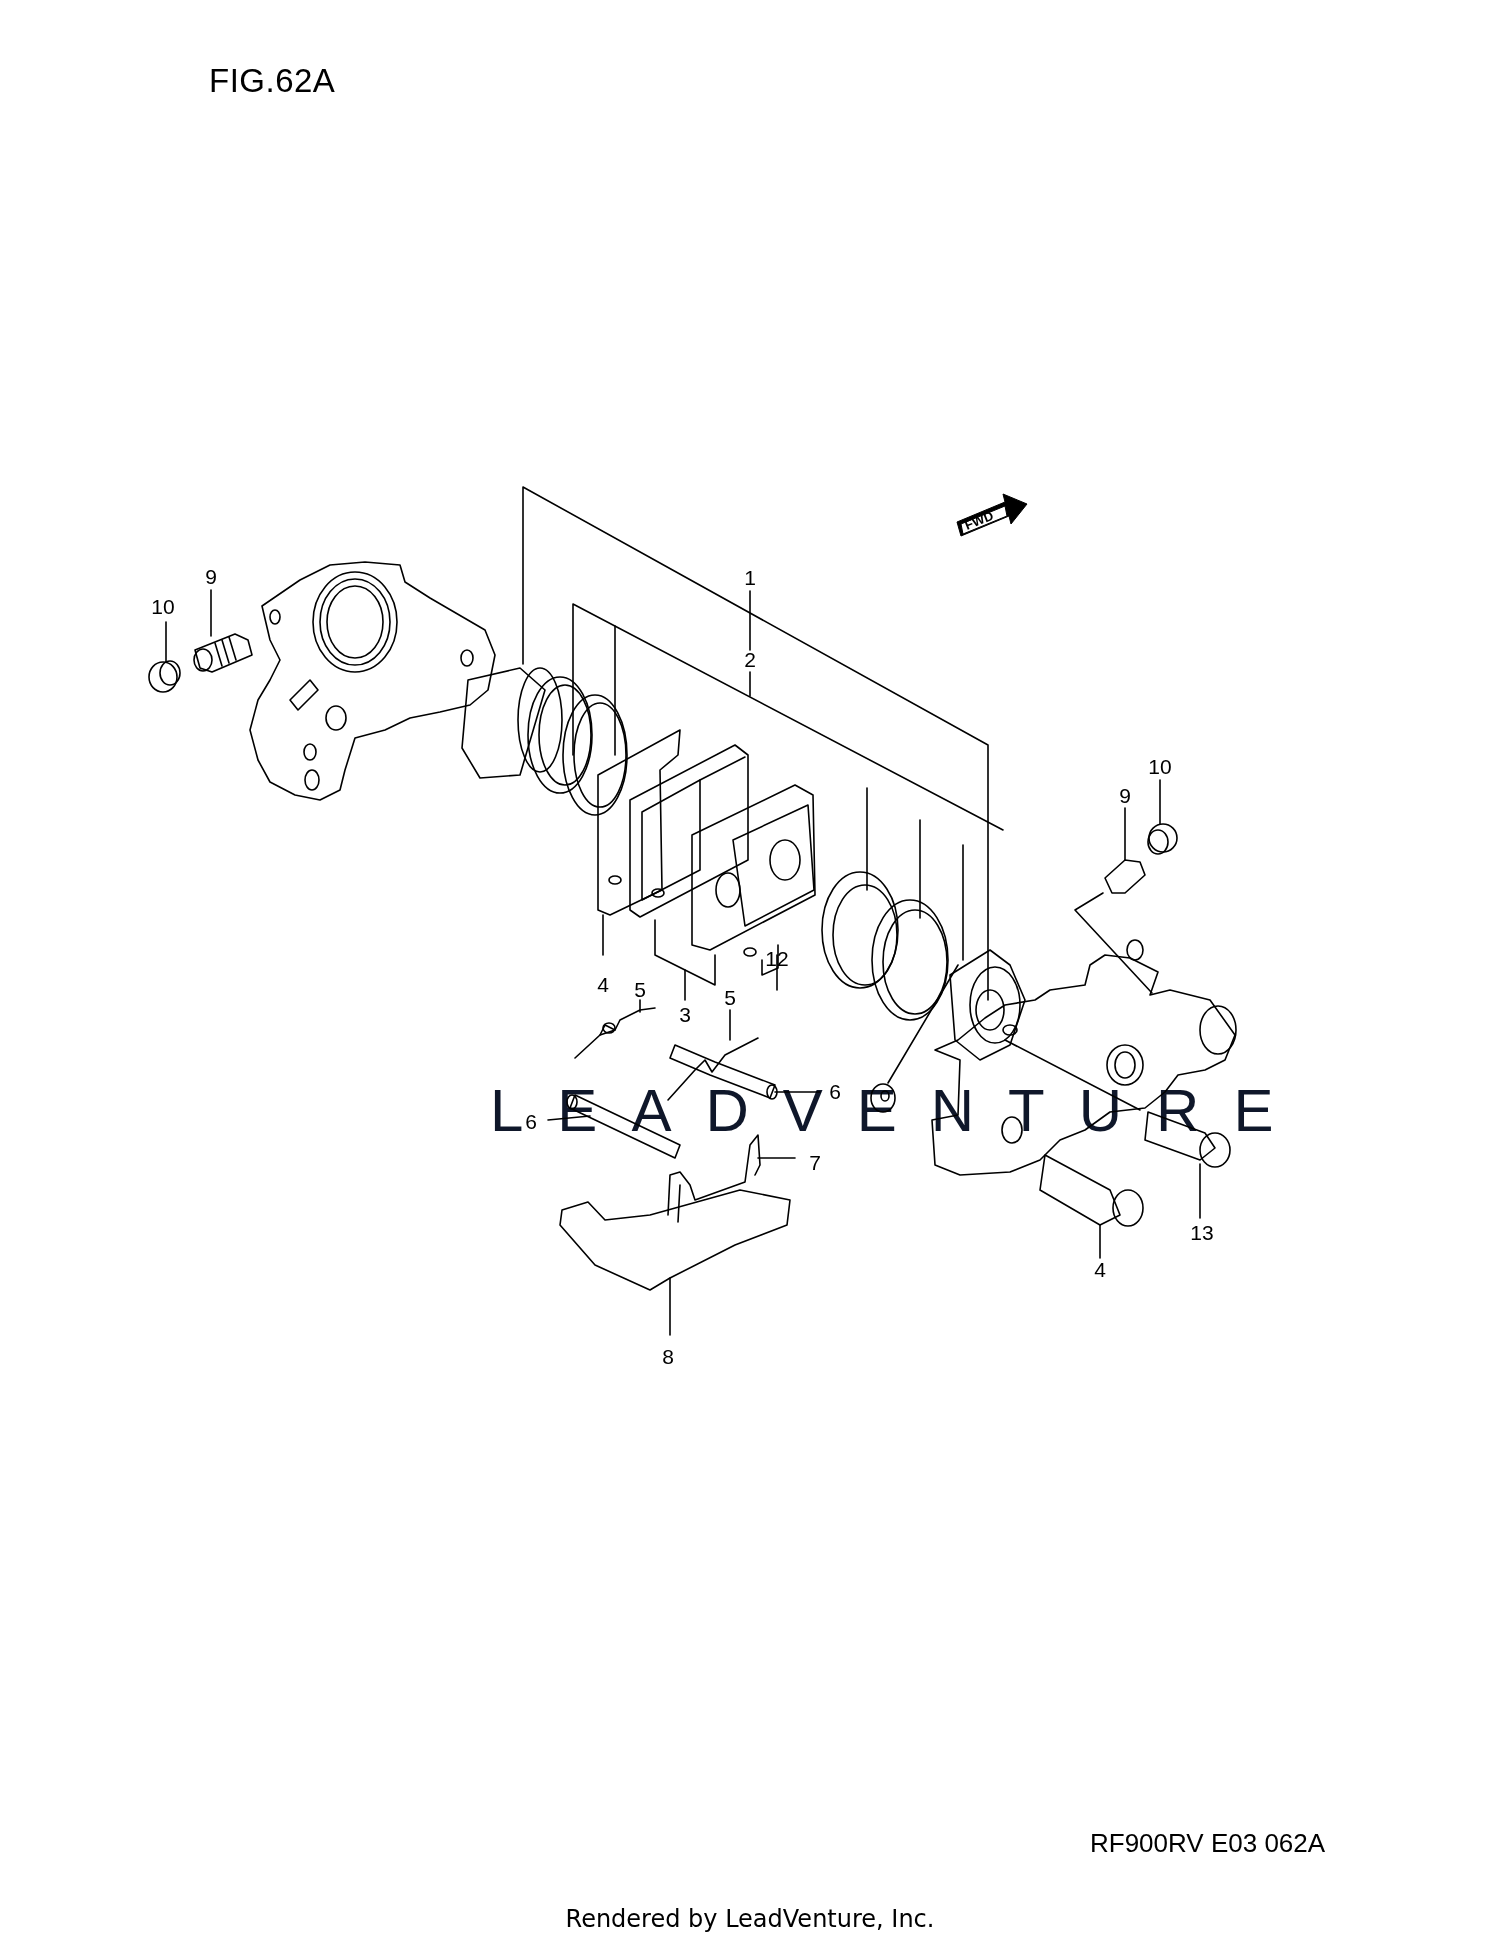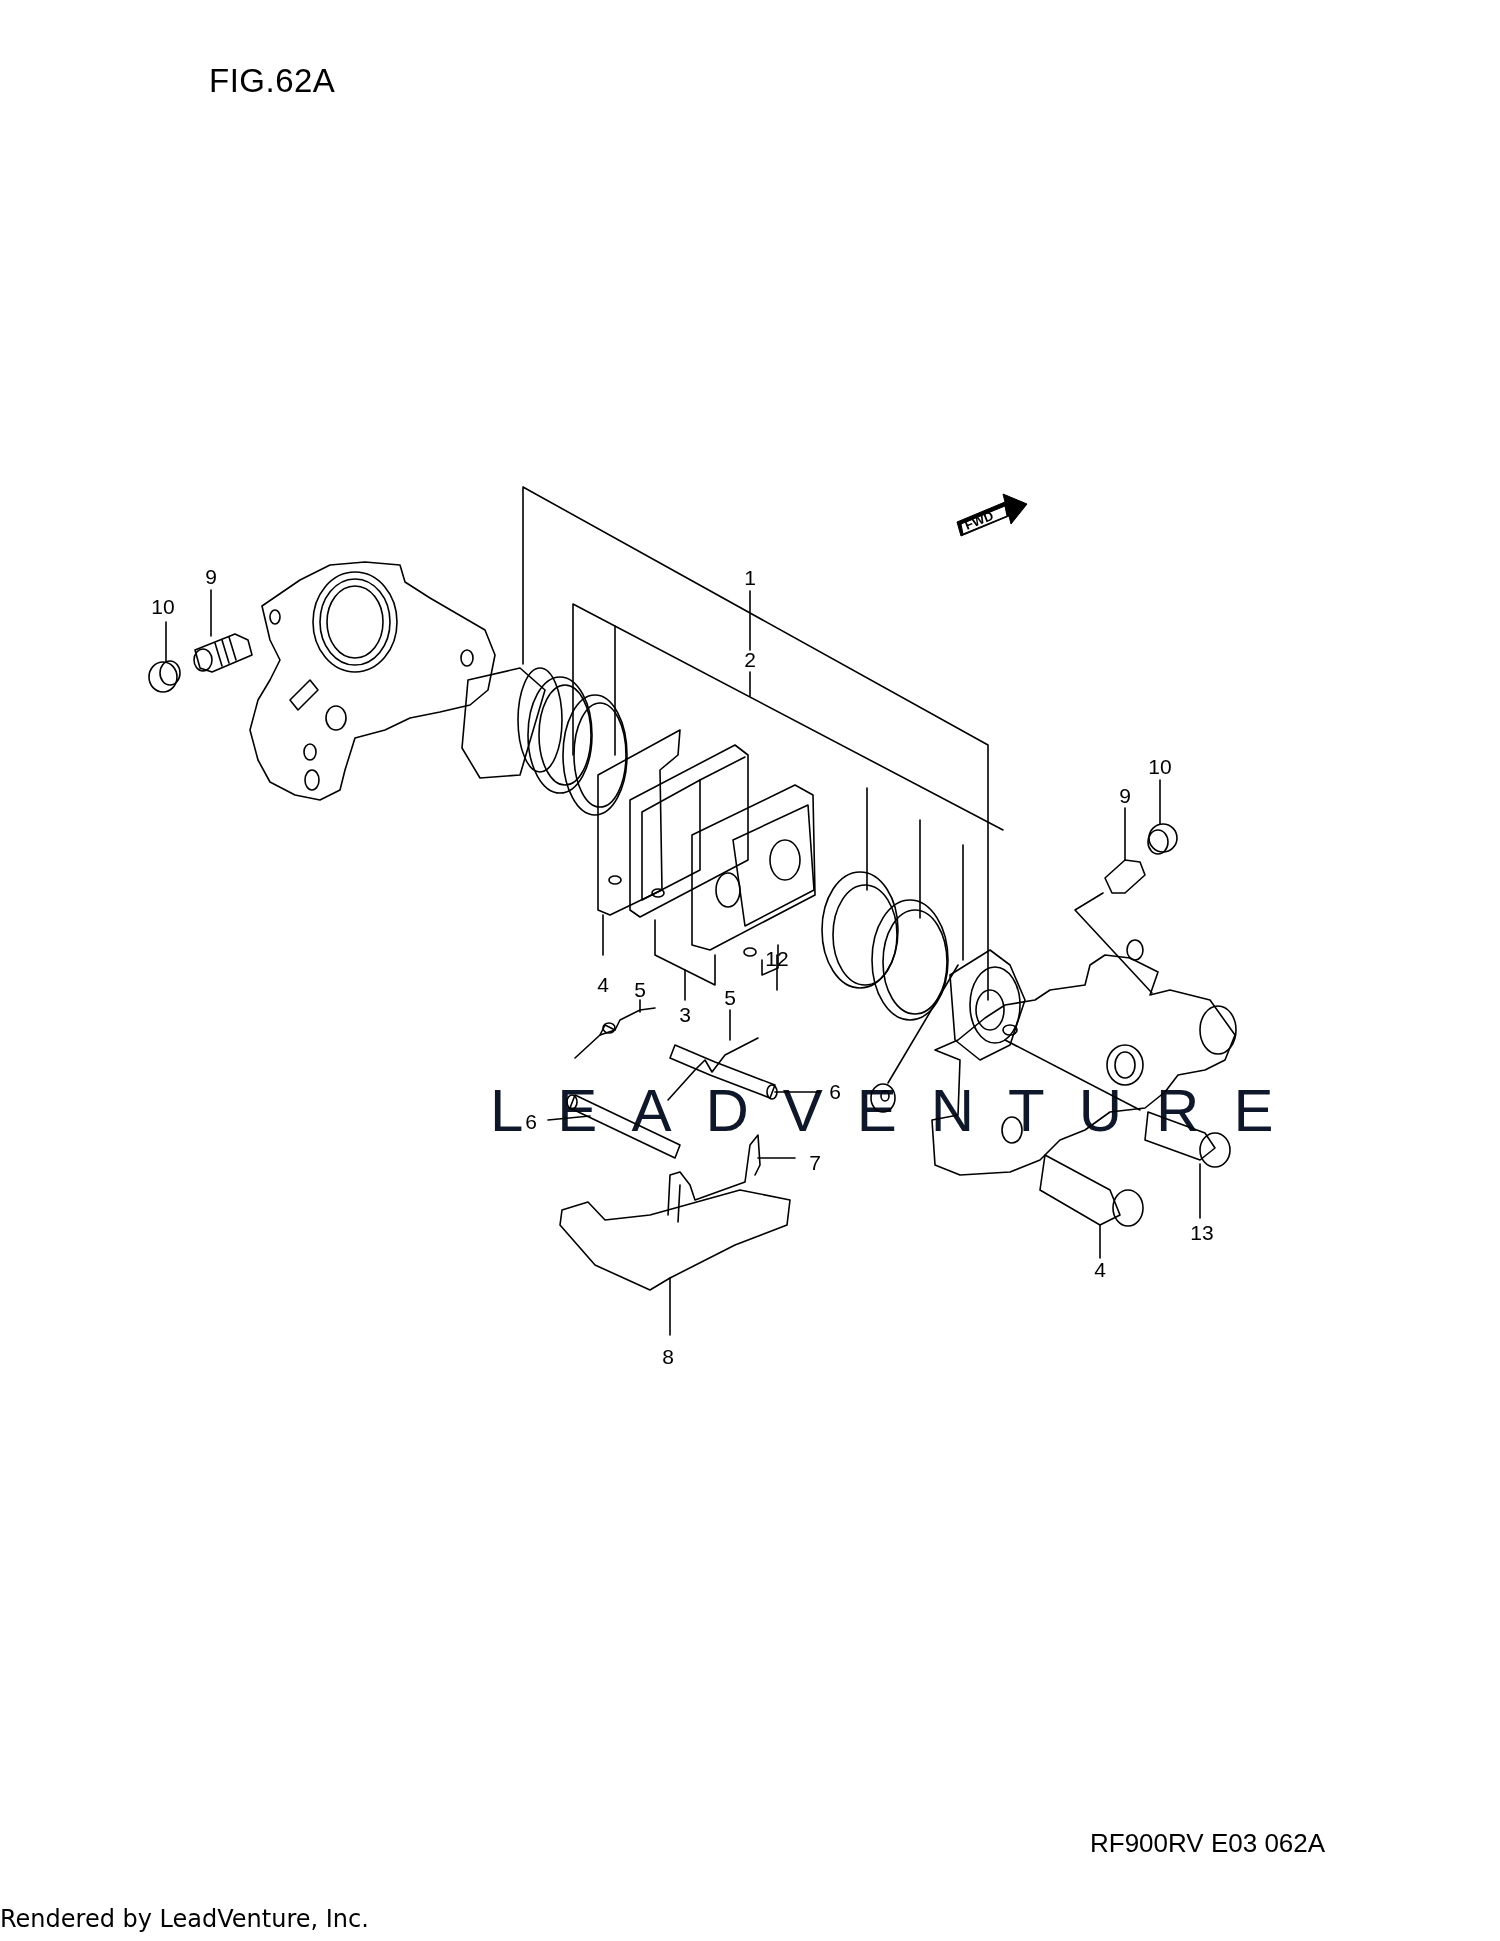--- a/index.html
+++ b/index.html
@@ -2,21 +2,21 @@
 <html><head>
 <meta charset="utf-8">
 <style>
   html, body { margin: 0; padding: 0; background: #ffffff; }
   body { width: 1500px; height: 1941px; position: relative; overflow: hidden;
          font-family: "Liberation Sans", sans-serif; color: #000; }
   .fig-title { position: absolute; left: 209px; top: 62px; font-size: 33px;
                font-family: "Liberation Sans", sans-serif; letter-spacing: 0.5px; text-align: center; }
   .code-ref { position: absolute; left: 1090px; top: 1828px; font-size: 26px;
               font-family: Liberation Sans, sans-serif; }
-  .credit { position: absolute; left: 0; width: 1500px; top: 1905px; text-align: left;
+  .credit { position: absolute; left: 0; width: 1500px; top: 1905px; text-align: center;
             font-size: 24px; font-family: "DejaVu Sans", sans-serif; letter-spacing: 0px; }
   .watermark { position: absolute; left: 490px; top: 1076px; font-size: 60px;
                letter-spacing: 34px; color: #0f172a; font-family: "Liberation Sans", sans-serif; }
   svg.diagram { position: absolute; left: 0; top: 0; }
   .callout { position: absolute; font-size: 21px; font-family: "Liberation Sans", sans-serif;
              transform: translate(-50%, -50%); }
   .fwd { position: absolute; left: 955px; top: 490px; }
 </style>
 </head>
 <body>

